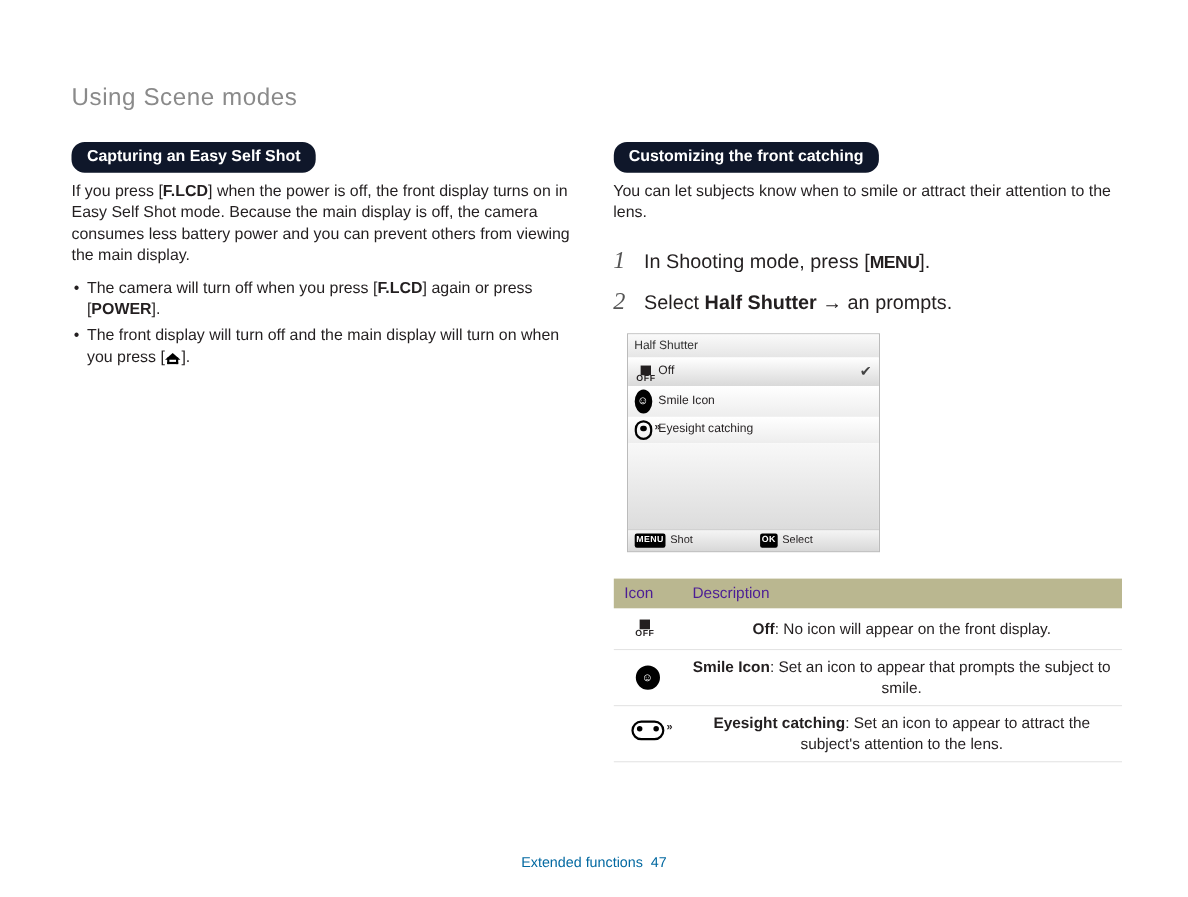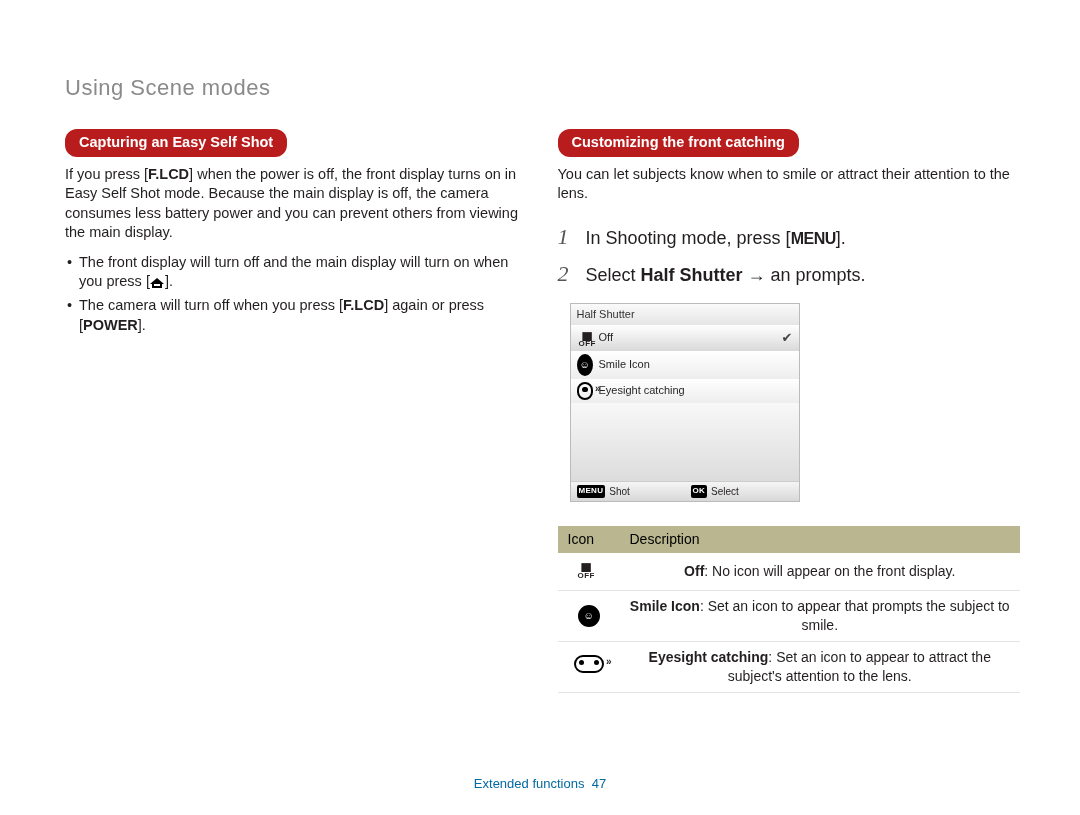--- a/index.html
+++ b/index.html
@@ -28,21 +28,21 @@
     display: flex;
     gap: 30px;
   }
   .column {
     flex: 1;
     font-size: 14.5px;
     line-height: 1.35;
   }
   .pill {
     display: inline-block;
-    background: #b91c1c;
+    background: #0f172a;
     color: white;
     font-weight: bold;
     font-size: 14.5px;
     padding: 4px 14px;
     border-radius: 12px;
     margin-bottom: 6px;
   }
   .body-text {
     margin: 2px 0 10px 0;
   }
@@ -144,21 +144,21 @@
   }
 
   
   table.icon-table {
     border-collapse: collapse;
     width: 100%;
     font-size: 14px;
   }
   table.icon-table th {
     background: #bab790;
-    color: #000000;
+    color: #4c1d95;
     text-align: left;
     font-weight: normal;
     padding: 4px 10px;
   }
   table.icon-table td {
     padding: 6px 8px;
     border-bottom: 1px solid #e4e4e4;
     vertical-align: middle;
     text-align: center;
   }
@@ -227,24 +227,24 @@
 
   <div class="columns">
 
     <div class="column">
       <div class="pill">Capturing an Easy Self Shot</div>
       <div class="body-text">
         <span>If you press [</span><b>F.LCD</b><span>] when the power is off, the front display turns on in Easy Self Shot mode. Because the main display is off, the camera consumes less battery power and you can prevent others from viewing the main display.</span>
       </div>
       <ul class="bullets">
         <li>
-          <span>The front display will turn off and the main display will turn on when you press [</span><span class="home-icon"></span><span>].</span>
+          <span>The camera will turn off when you press [</span><b>F.LCD</b><span>] again or press [</span><b>POWER</b><span>].</span>
         </li>
         <li>
-          <span>The camera will turn off when you press [</span><b>F.LCD</b><span>] again or press [</span><b>POWER</b><span>].</span>
+          <span>The front display will turn off and the main display will turn on when you press [</span><span class="home-icon"></span><span>].</span>
         </li>
       </ul>
     </div>
 
     <div class="column">
       <div class="pill">Customizing the front catching</div>
       <div class="body-text">You can let subjects know when to smile or attract their attention to the lens.</div>
 
       <div class="steps">
         <div class="step">

